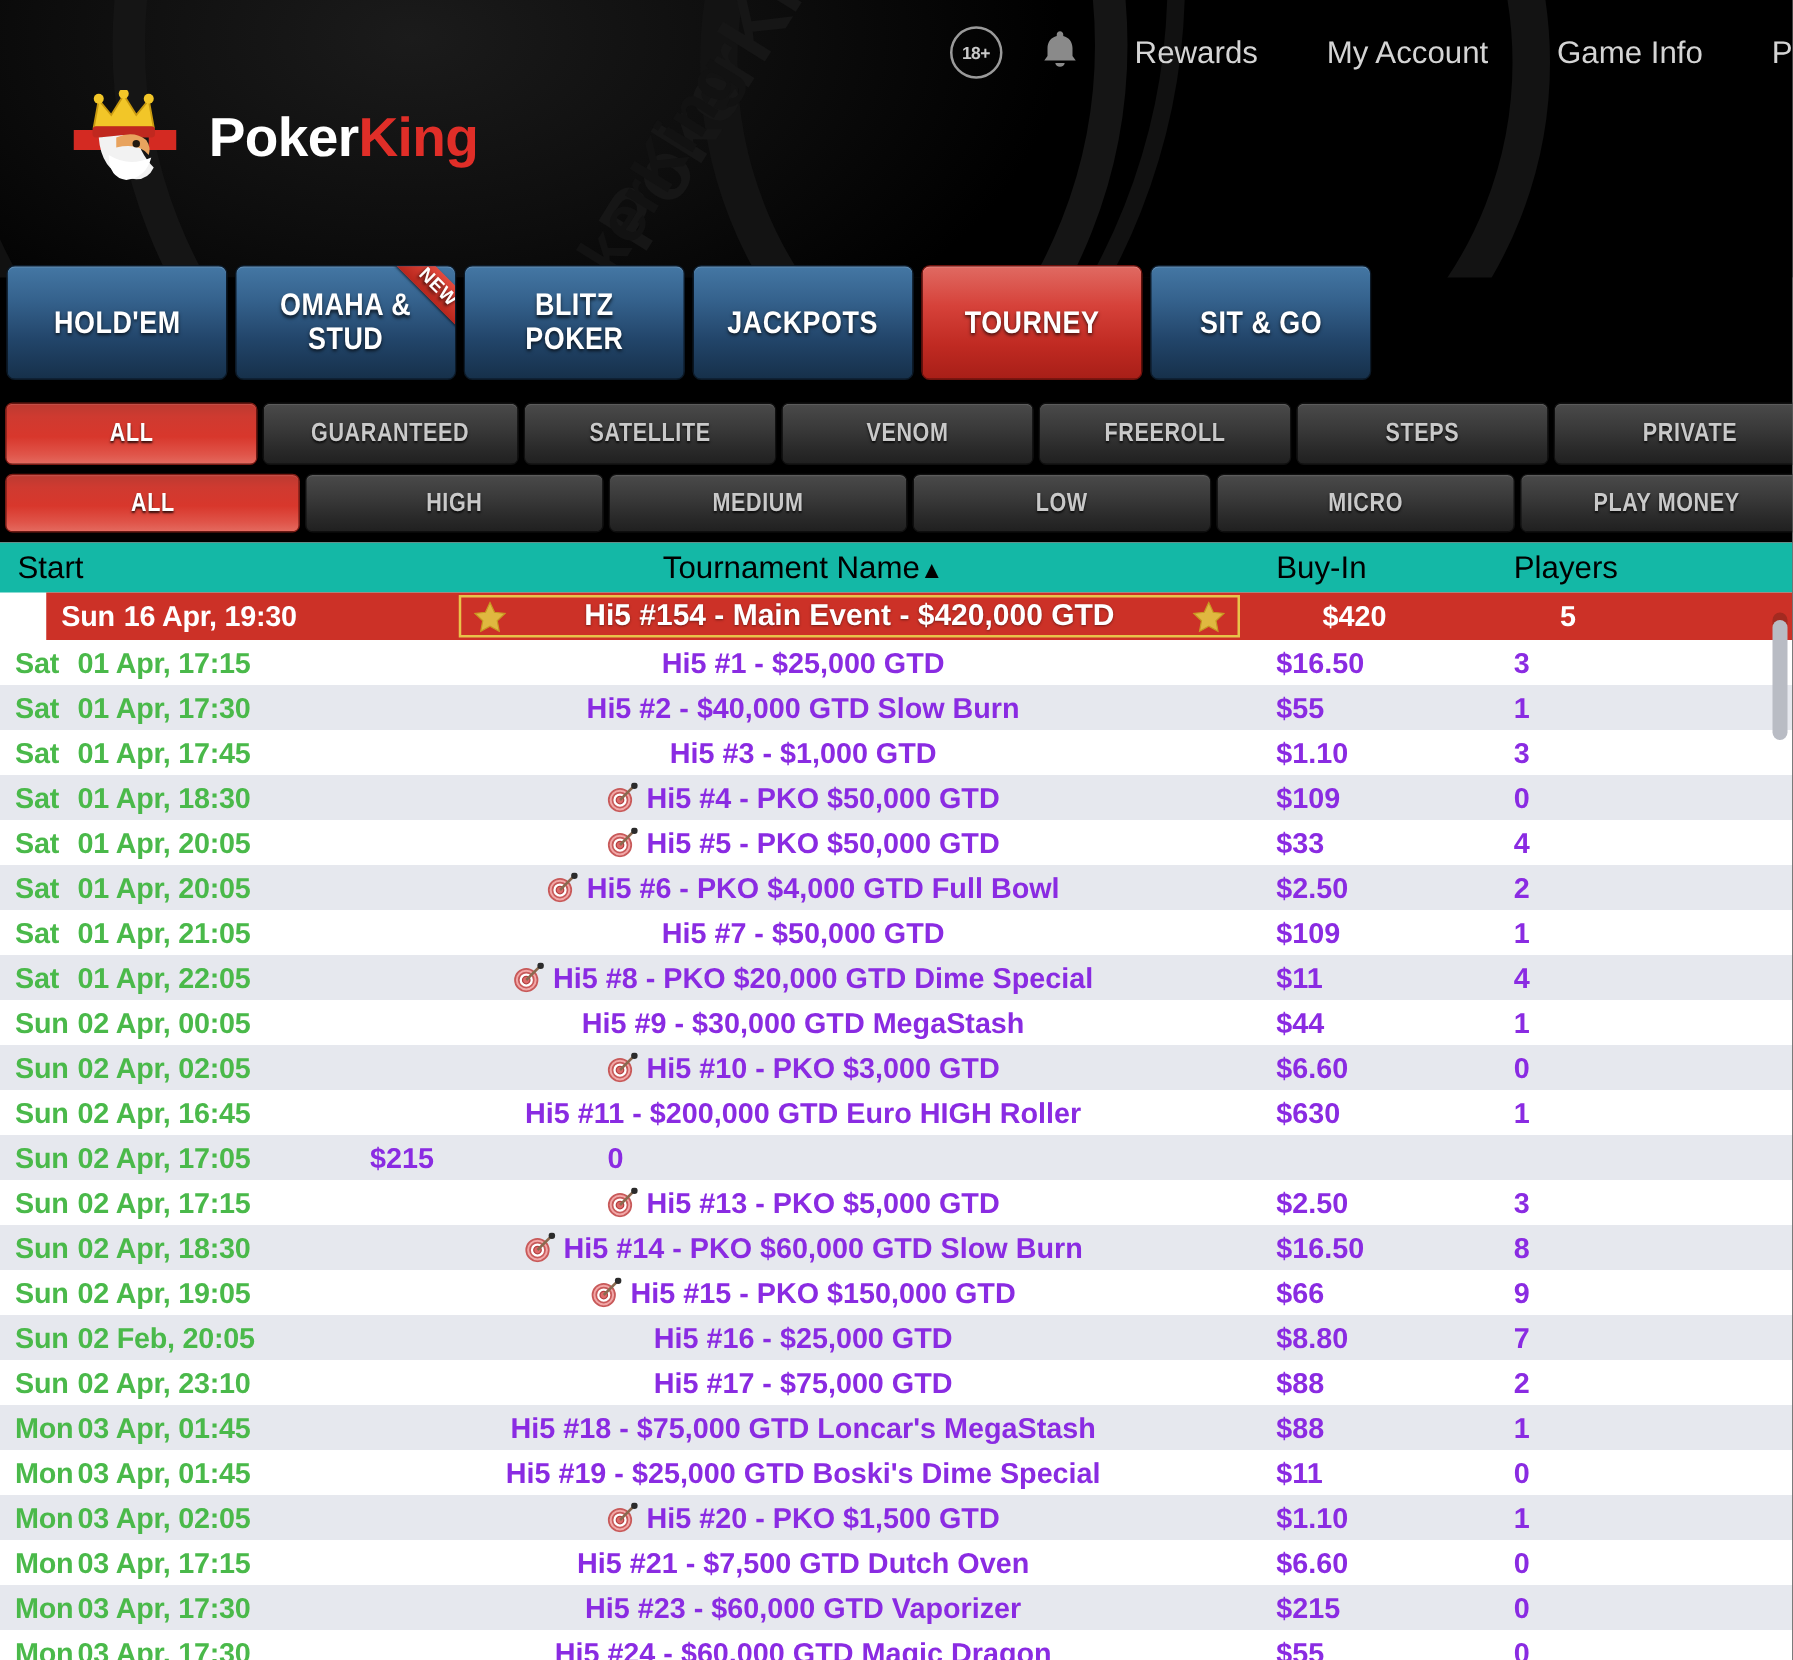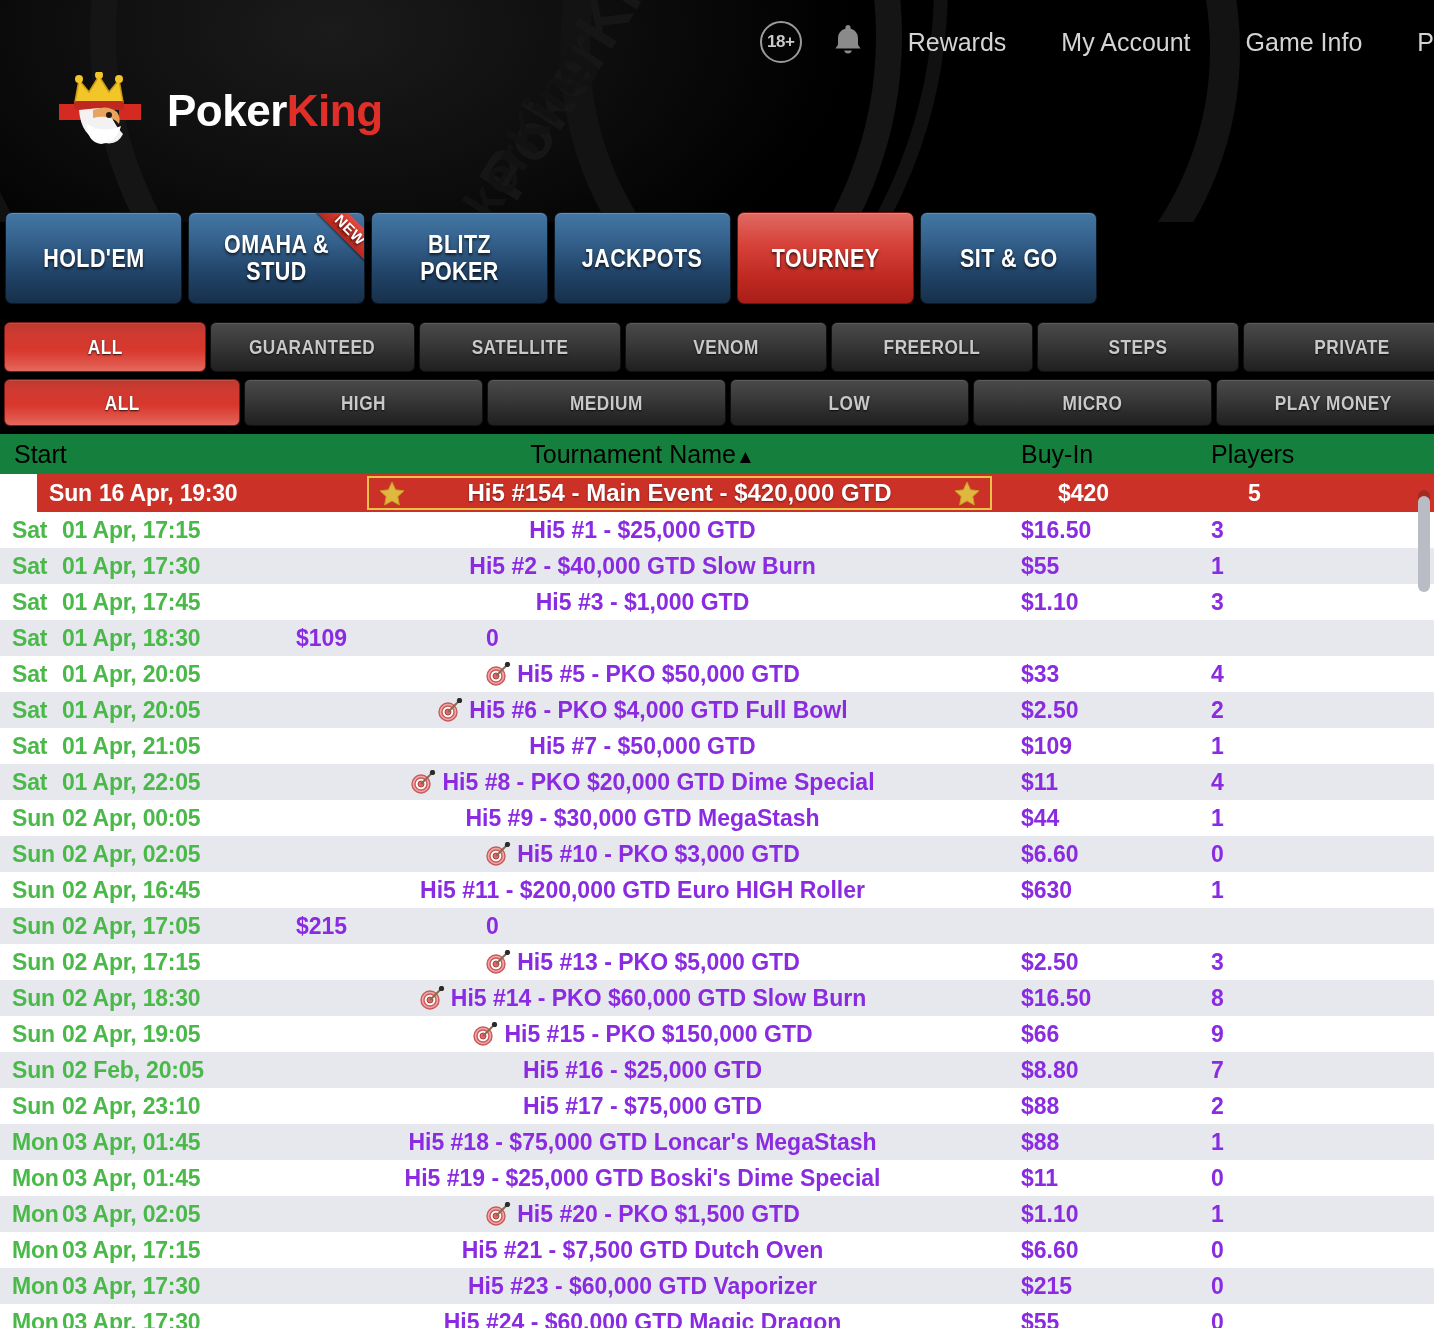--- a/index.html
+++ b/index.html
@@ -28,21 +28,21 @@
       color:#121212;transform:rotate(-58deg);}
 
   .logo{position:absolute;left:57px;top:76px;display:flex;align-items:center;height:70px;}
   .logo-mark{position:relative;width:100px;height:78px;margin-right:10px;}
   .logo-text{font-size:44px;font-weight:bold;letter-spacing:-0.5px;line-height:1;}
   .logo-text .poker{color:#fff;}
   .logo-text .king{color:#e02e28;}
 
   .topnav{position:absolute;right:0;top:18px;display:flex;align-items:center;height:48px;}
   .badge18{width:38px;height:38px;border-radius:50%;border:2.5px solid #9a9a9a;
-    color:#c9c9c9;font-size:17px;font-weight:bold;display:flex;align-items:center;justify-content:center;
+    color:#c9c9c9;font-size:14px;font-weight:bold;display:flex;align-items:center;justify-content:center;
     margin-right:30px;letter-spacing:-0.5px;}
   .bell{margin-right:44px;}
   .topnav a{color:#d4d4d4;font-size:25px;text-decoration:none;margin-right:55px;white-space:nowrap;}
   .topnav a.clip{margin-right:0;}
 
   
   .gametabs{position:absolute;left:0;top:212px;height:92px;display:flex;gap:6px;padding-left:5px;}
   .gtab{position:relative;width:175px;border-radius:7px;display:flex;align-items:center;justify-content:center;
         text-align:center;color:#fff;font-size:25px;font-weight:bold;letter-spacing:.5px;
         font-family:"Liberation Sans Narrow","Liberation Sans",sans-serif;
@@ -67,21 +67,21 @@
         background:linear-gradient(180deg,#4a4a4a 0%,#3a3a3a 40%,#2a2a2a 75%,#202020 100%);
         border:1px solid #101010;box-shadow:inset 0 1px 0 rgba(255,255,255,.10);
         text-shadow:0 1px 2px rgba(0,0,0,.8);white-space:nowrap;}
   .fbtn .lbl{transform:scaleX(.82);}
   .fbtn.active{color:#fff;
         background:linear-gradient(180deg,#bb3a31 0%,#cf3a30 22%,#d8372c 55%,#e0554a 85%,#e46a5f 100%);
         border:1px solid #7a1a13;}
 
   
   .table{position:absolute;left:0;top:434px;width:1434px;height:894px;background:#fff;overflow:hidden;}
-  .thead{height:40px;background:#15803d;display:flex;align-items:center;color:#000;font-size:25px;}
+  .thead{height:40px;background:#14b8a6;display:flex;align-items:center;color:#000;font-size:25px;}
   .th-start{width:280px;padding-left:14px;box-sizing:border-box;}
   .th-name{width:725px;text-align:center;}
   .th-buy{width:200px;padding-left:16px;box-sizing:border-box;}
   .th-players{flex:1;padding-left:6px;box-sizing:border-box;}
   .sortarrow{font-size:19px;}
 
   .rows{position:relative;}
   .row{display:flex;align-items:center;height:36px;font-size:23px;font-weight:bold;
        font-family:"Liberation Sans",sans-serif;}
   .row.odd{background:#fff;}
@@ -273,20 +273,30 @@
         <div class="row odd">
           <div class="c-start"><span class="dow">Sat</span><span>01 Apr, 17:45</span></div>
           <div class="c-name">
             <span>Hi5 #3 - $1,000 GTD</span>
           </div>
           <div class="c-buy">$1.10</div>
           <div class="c-players">3</div>
         </div>
         <div class="row even">
           <div class="c-start"><span class="dow">Sat</span><span>01 Apr, 18:30</span></div>
+          <div class="c-name">
+            <span class="pko-icon"><svg width="26" height="24" viewBox="0 0 26 24">
+                <circle cx="11" cy="14" r="9" fill="#f2a7a7" stroke="#c85a5a" stroke-width="1.4"></circle>
+                <circle cx="11" cy="14" r="6" fill="#fff" stroke="#c85a5a" stroke-width="1.4"></circle>
+                <circle cx="11" cy="14" r="3" fill="#e06a6a" stroke="#b04040" stroke-width="1"></circle>
+                <line x1="11" y1="14" x2="23" y2="2" stroke="#8a6a50" stroke-width="2"></line>
+                <circle cx="22.5" cy="2.5" r="2.6" fill="#2b2b2b"></circle>
+              </svg></span>
+            <span>Hi5 #4 - PKO $50,000 GTD</span>
+          </div>
           <div class="c-buy">$109</div>
           <div class="c-players">0</div>
         </div>
         <div class="row odd">
           <div class="c-start"><span class="dow">Sat</span><span>01 Apr, 20:05</span></div>
           <div class="c-name">
             <span class="pko-icon"><svg width="26" height="24" viewBox="0 0 26 24">
                 <circle cx="11" cy="14" r="9" fill="#f2a7a7" stroke="#c85a5a" stroke-width="1.4"></circle>
                 <circle cx="11" cy="14" r="6" fill="#fff" stroke="#c85a5a" stroke-width="1.4"></circle>
                 <circle cx="11" cy="14" r="3" fill="#e06a6a" stroke="#b04040" stroke-width="1"></circle>

